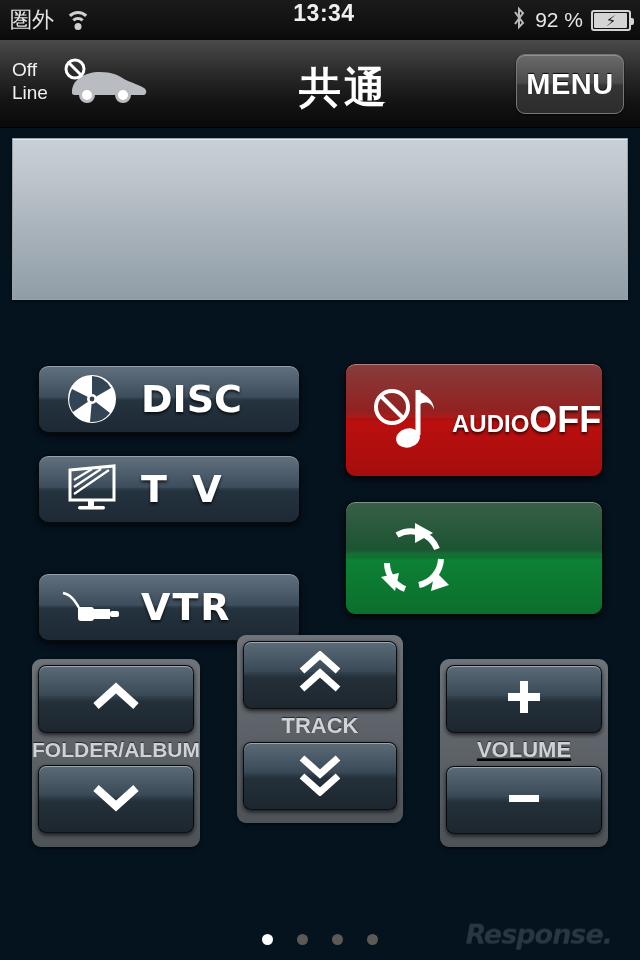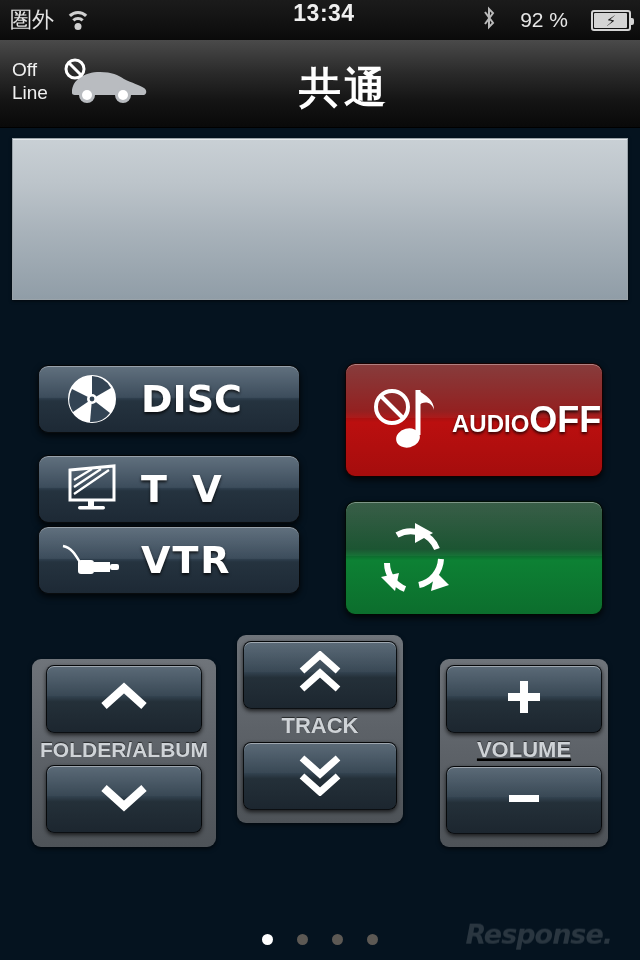--- a/index.html
+++ b/index.html
@@ -24,21 +24,21 @@
             border-left-color:transparent; border-right-color:transparent;
             border-radius:50% 50% 0 0 / 100% 100% 0 0; transform:translateX(-50%); }
   .wifi i.a { width:26px; height:13px; top:2px; border-width:3.5px; }
   .wifi i.b { width:16px; height:8px;  top:8px; }
   .wifi i.c { width:7px;  height:7px;  top:14px; background:#d0d0d0; border:none; border-radius:50%; }
   #status-clock {
     position:absolute; left:8px; right:0; text-align:center;
     font-size:23px; font-weight:bold; color:#efefef; letter-spacing:0.5px;
   }
   #status-right {
-    margin-left:auto; display:flex; align-items:center; gap:23px; padding-right:9px;
+    margin-left:auto; display:flex; align-items:center; gap:8px; padding-right:9px;
   }
   .bt { font-size:22px; color:#b9b9b9; line-height:1; }
   .pct { font-size:21px; color:#e6e6e6; letter-spacing:0px; }
   .battery { width:40px; height:21px; border:2px solid #d4d4d4; border-radius:3px;
              position:relative; display:flex; align-items:center; justify-content:center; }
   .battery:after { content:""; position:absolute; right:-5px; top:6px; width:3px; height:7px;
                    background:#d4d4d4; border-radius:0 2px 2px 0; }
   .battery .fill { position:absolute; left:1px; top:1px; bottom:1px; width:92%;
                    background:#d4d4d4; border-radius:1px; }
   .battery .bolt { position:relative; z-index:2; color:#1a1a1a; font-size:15px; line-height:1;
@@ -93,21 +93,21 @@
   .green{ background:linear-gradient(180deg,#0e3b20 0%,#0d4a25 42%,#0d8134 52%,#0c6e2d 100%); }
   .src-label {
     color:#fff; font-weight:bold; position:relative; z-index:2;
     text-shadow:0 2px 3px rgba(0,0,0,.75);
     font-family:"DejaVu Sans","Liberation Sans",sans-serif;
   }
   .icon-box { position:relative; z-index:2; display:flex; align-items:center; justify-content:center; }
 
   #btn-disc { left:38px; top:365px; width:262px; height:68px; }
   #btn-tv   { left:38px; top:455px; width:262px; height:68px; }
-  #btn-vtr  { left:38px; top:526px; width:262px; height:68px; }
+  #btn-vtr  { left:38px; top:573px; width:262px; height:68px; }
   #btn-audio-off { left:345px; top:363px; width:258px; height:114px; }
   #btn-mode      { left:345px; top:501px; width:258px; height:114px; }
 
   #btn-disc .icon-box { width:62px; margin-left:22px; }
   #btn-tv   .icon-box { width:62px; margin-left:22px; }
   #btn-vtr  .icon-box { width:62px; margin-left:22px; }
   #btn-disc .src-label, #btn-tv .src-label, #btn-vtr .src-label { font-size:38px; margin-left:18px; }
   #lbl-tv  { letter-spacing:6px; }
   #lbl-vtr { letter-spacing:2px; }
 
@@ -135,21 +135,21 @@
   }
   .ctrl-btn .gloss2 {
     position:absolute; left:0; right:0; top:0; height:46%;
     background:linear-gradient(180deg,rgba(255,255,255,.16) 0%,rgba(255,255,255,.03) 100%);
     pointer-events:none;
   }
   .ctrl-label {
     color:#cfd3d7; font-size:22px; font-weight:bold; letter-spacing:0px;
     text-shadow:0 -1px 1px rgba(0,0,0,.6); line-height:1; white-space:nowrap;
   }
-  #group-folder { left:32px;  top:659px; width:184px; height:188px; }
+  #group-folder { left:32px;  top:659px; width:168px; height:188px; }
   #group-track  { left:237px; top:635px; width:166px; height:188px; }
   #group-volume { left:440px; top:659px; width:168px; height:188px;text-decoration:underline; }
   #group-folder .ctrl-btn { width:156px; height:68px; }
   #group-track  .ctrl-btn { width:154px; height:68px; }
   #group-volume .ctrl-btn { width:156px; height:68px; }
   .ctrl-group .ctrl-btn:first-of-type { margin-top:6px; }
   .ctrl-group .ctrl-label { margin:6px 0 5px; }
   #lbl-folder { font-size:21px; }
 
   
@@ -209,20 +209,23 @@
         <circle cx="71" cy="37" r="8" fill="#b9bcc0"></circle>
         <circle cx="71" cy="37" r="5" fill="#ffffff"></circle>
         <circle cx="23" cy="11" r="9" fill="none" stroke="#ffffff" stroke-width="3"></circle>
         <line x1="17" y1="5" x2="29" y2="17" stroke="#ffffff" stroke-width="3"></line>
       </svg>
     </div>
   </div>
 
   <div id="app-title">共通</div>
 
+  <div id="menu-button">
+    <span id="menu-label">MENU</span>
+  </div>
 </div>
 
 <div id="display-panel"></div>
 
 <div class="src-btn blue" id="btn-disc">
   <span class="gloss"></span>
   <span class="icon-box">
     <svg width="52" height="52" viewBox="0 0 52 52">
       <circle cx="26" cy="26" r="23" fill="#ffffff"></circle>
       <circle cx="26" cy="26" r="23" fill="none" stroke="#ffffff" stroke-width="2"></circle>

